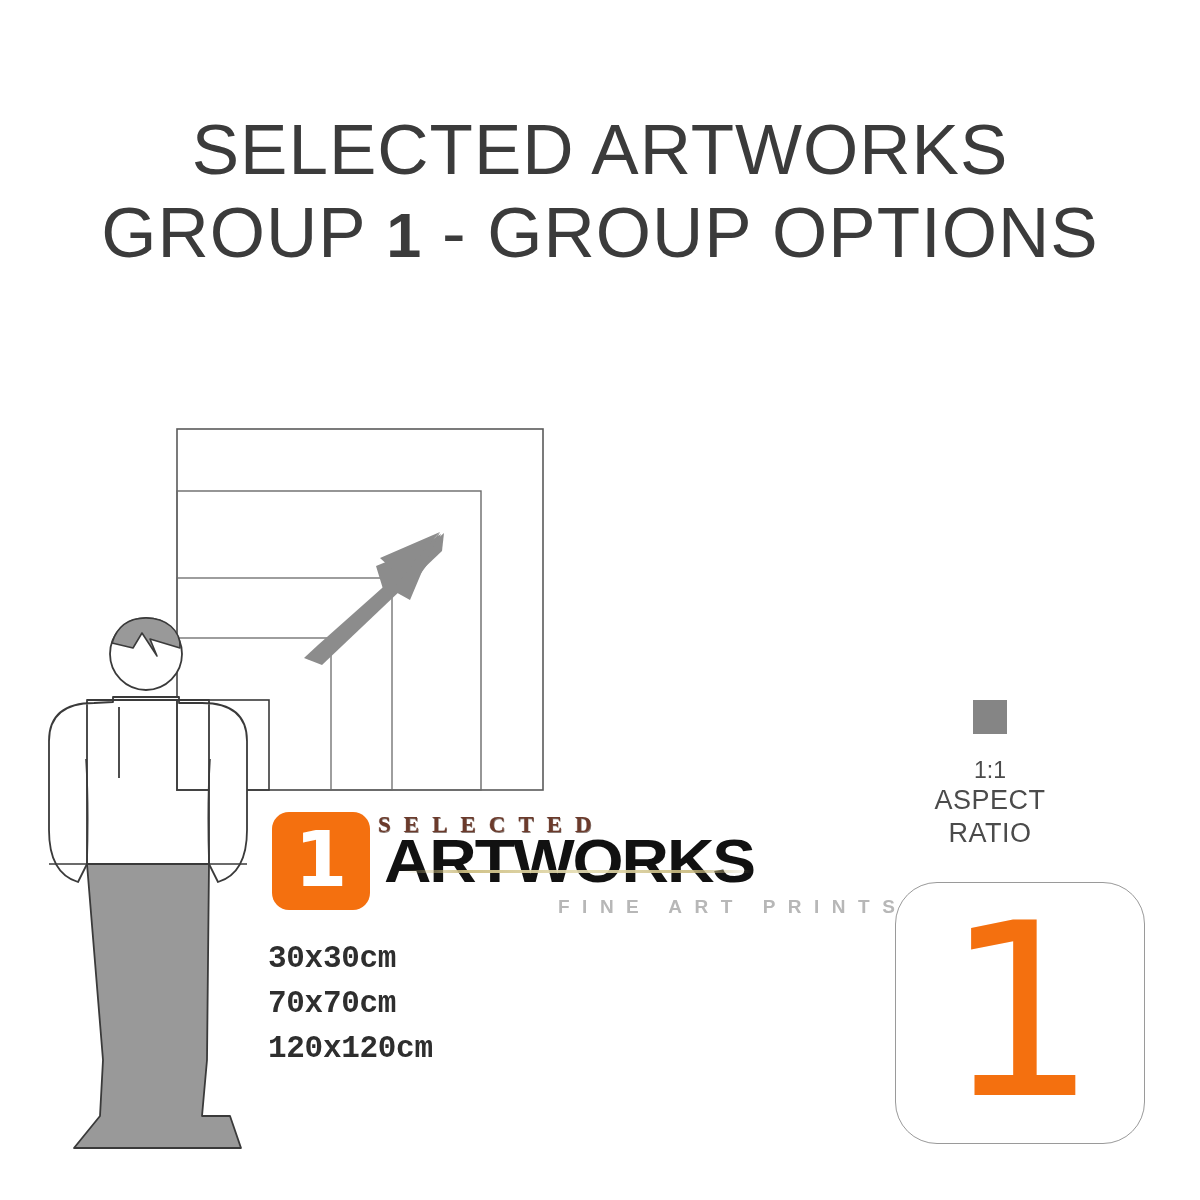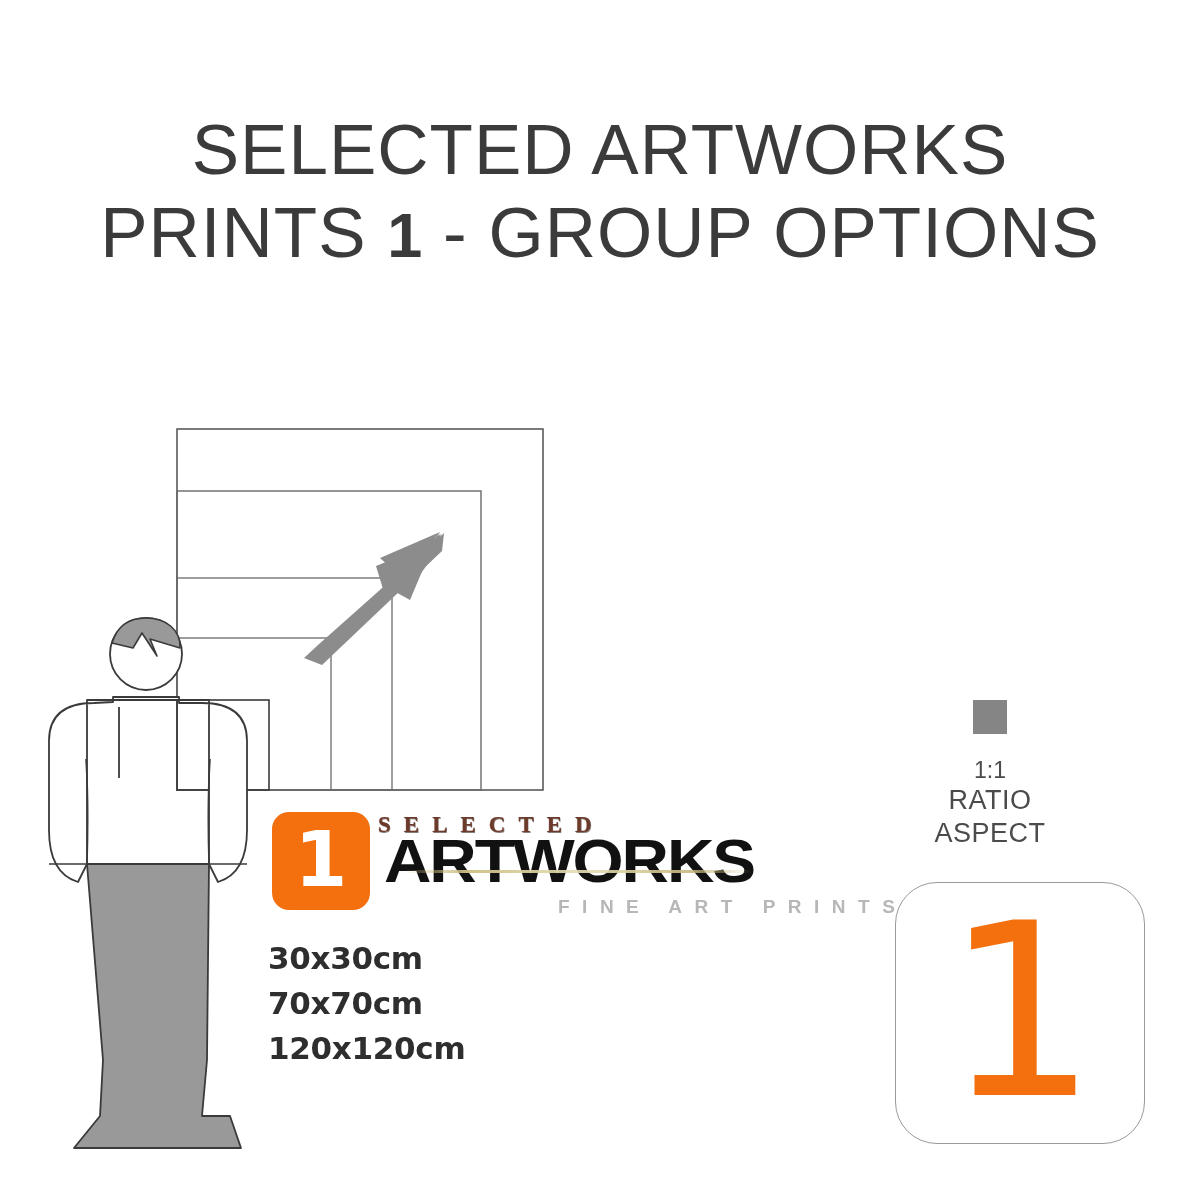--- a/index.html
+++ b/index.html
@@ -140,21 +140,21 @@
     position: absolute;
     left: 268px;
     top: 936px;
     color: #2e2e2e;
     font-size: 31px;
     font-weight: 800;
     line-height: 45px;
     font-family: "DejaVu Sans", sans-serif;
     letter-spacing: -0.3px;
   }
-  #size-list .size-item { white-space: nowrap; }
+  #size-list .size-item { white-space: nowrap; font-family: Liberation Mono, monospace; }
 
   
   #aspect-legend {
     position: absolute;
     left: 898px;
     top: 700px;
     width: 184px;
     text-align: center;
     color: #4b4b4b;
   }
@@ -200,21 +200,21 @@
     font-size: 240px;
     font-weight: 400;
     font-family: "DejaVu Sans", sans-serif;
   }
 </style>
 </head>
 <body>
 
 <div id="title-block">
   <div class="title-line">SELECTED ARTWORKS</div>
-  <div class="title-line"><span>PRINTS </span><span class="bold-num">1</span><span class="dash"> - </span><span>GROUP OPTIONS</span></div>
+  <div class="title-line"><span>GROUP </span><span class="bold-num">1</span><span class="dash"> - </span><span>GROUP OPTIONS</span></div>
 </div>
 
 <svg id="squares-diagram" viewBox="0 0 1200 1200" width="1200" height="1200">
 
   <rect x="177" y="429" width="366" height="361" fill="none" stroke="#5a5a5a" stroke-width="1.6"></rect>
 
   <rect x="177" y="491" width="304" height="299" fill="none" stroke="#6a6a6a" stroke-width="1.4"></rect>
 
   <rect x="177" y="578" width="215" height="212" fill="none" stroke="#6a6a6a" stroke-width="1.3"></rect>
 
@@ -289,19 +289,19 @@
 
 <div id="size-list">
   <div class="size-item">30x30cm</div>
   <div class="size-item">70x70cm</div>
   <div class="size-item">120x120cm</div>
 </div>
 
 <div id="aspect-legend">
   <div id="aspect-swatch"></div>
   <div id="aspect-ratio-value">1:1</div>
+  <div id="aspect-label-1">ASPECT</div>
   <div id="aspect-label-2">RATIO</div>
-  <div id="aspect-label-1">ASPECT</div>
 </div>
 
 <div id="group-tile">
   <div id="group-tile-number">1</div>
 </div>
 
 </body></html>

